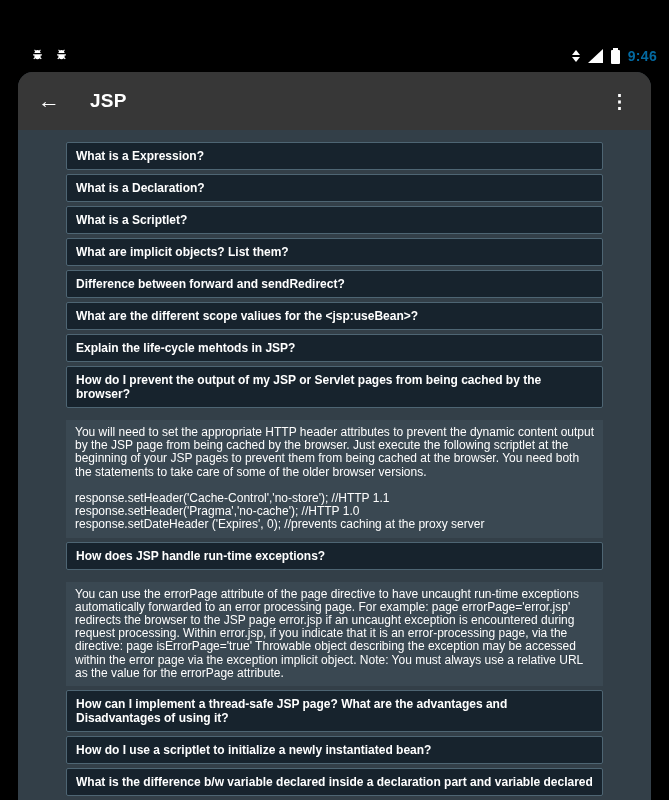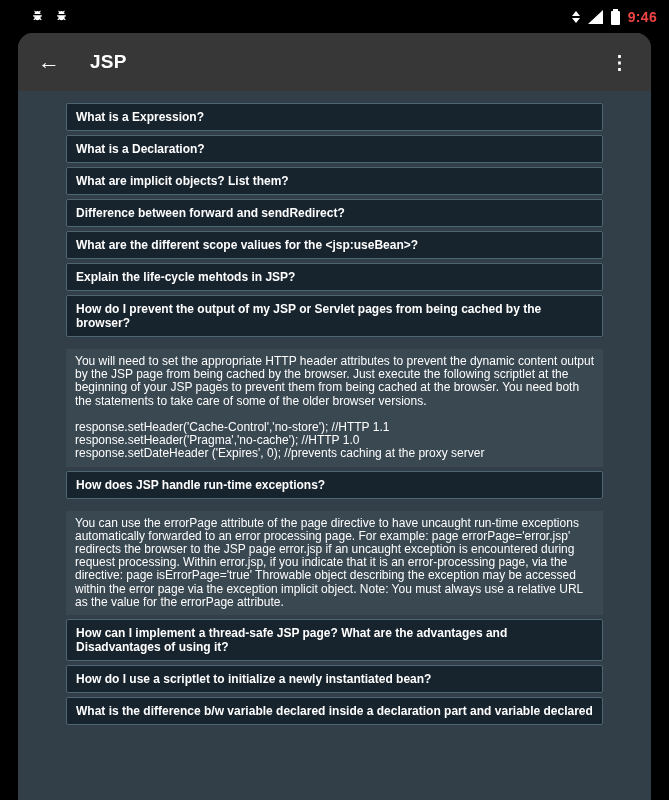--- a/index.html
+++ b/index.html
@@ -7,21 +7,21 @@
   body {
     width:669px; height:800px; overflow:hidden;
     font-family:"Liberation Sans", sans-serif;
     -webkit-font-smoothing:antialiased;
   }
   .screen { position:relative; width:669px; height:800px; background:var(--status_bar_bg, #000); }
 
   
   .status-bar {
     height:33px; display:flex; align-items:center;
-    padding:0 10px; color:#ef4444; background:var(--status_bar_bg, #000);
+    padding:0 10px; color:#0369a1; background:var(--status_bar_bg, #000);margin-top:39px;
   }
   .status-left { display:flex; align-items:center; gap:9px; margin-left:20px; }
   .status-right { margin-left:auto; display:flex; align-items:center; gap:8px; padding-right:2px; }
   .notif-icon svg { display:block; }
   .data-activity { display:flex; flex-direction:column; gap:2px; align-items:center; }
   .tri-up { width:0; height:0; border-left:4px solid transparent; border-right:4px solid transparent; border-bottom:5px solid #fff; }
   .tri-down { width:0; height:0; border-left:4px solid transparent; border-right:4px solid transparent; border-top:5px solid #fff; }
   .signal { width:0; height:0; border-left:15px solid transparent; border-bottom:14px solid #fff; }
   .battery { position:relative; width:9px; height:14px; background:#fff; border-radius:1px; margin-top:2px; }
   .battery:before { content:""; position:absolute; top:-2px; left:2px; width:5px; height:2px; background:#fff; }
@@ -91,20 +91,21 @@
 
     <div class="app-bar">
       <span class="back-btn">←</span>
       <span class="app-title">JSP</span>
       <span class="overflow-btn">⋮</span>
     </div>
 
     <div class="content">
       <div class="q">What is a Expression?</div>
       <div class="q">What is a Declaration?</div>
+      <div class="q">What is a Scriptlet?</div>
       <div class="q">What are implicit objects? List them?</div>
       <div class="q">Difference between forward and sendRedirect?</div>
       <div class="q">What are the different scope valiues for the &lt;jsp:useBean&gt;?</div>
       <div class="q">Explain the life-cycle mehtods in JSP?</div>
       <div class="q">How do I prevent the output of my JSP or Servlet pages from being cached by the browser?</div>
       <div class="a">You will need to set the appropriate HTTP header attributes to prevent the dynamic content output by the JSP page from being cached by the browser. Just execute the following scriptlet at the beginning of your JSP pages to prevent them from being cached at the browser. You need both the statements to take care of some of the older browser versions.
 
 response.setHeader('Cache-Control','no-store'); //HTTP 1.1
 response.setHeader('Pragma','no-cache'); //HTTP 1.0
 response.setDateHeader ('Expires', 0); //prevents caching at the proxy server</div>

